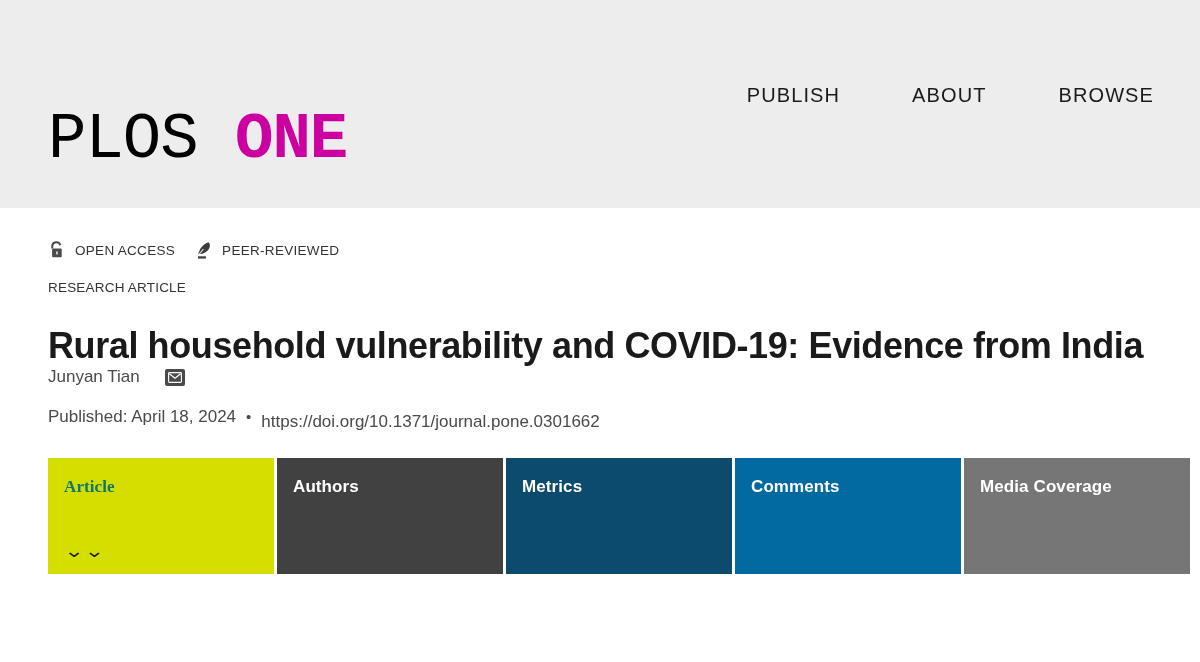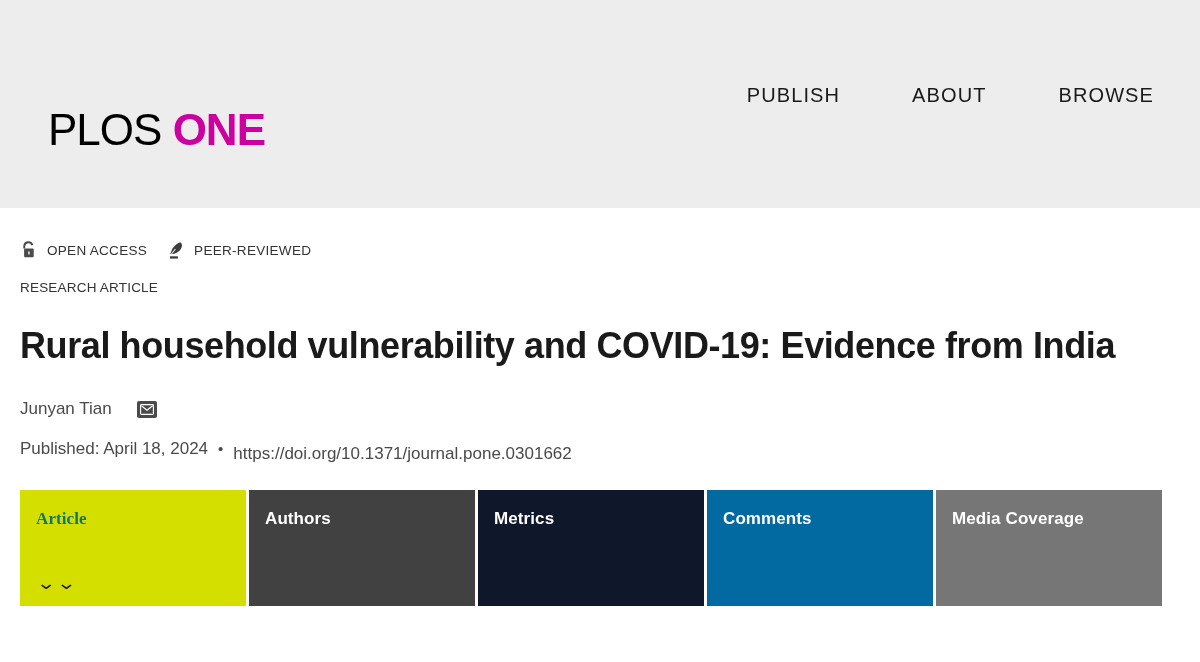--- a/index.html
+++ b/index.html
@@ -38,33 +38,33 @@
     letter-spacing: 1.1px;
     color: #1a1a1a;
     text-decoration: none;
     font-weight: 400;
     white-space: nowrap;
   }
   .logo {
     position: absolute;
     left: 48px;
     top: 108px;
-    font-family: Liberation Sans, sans-serif;
-    font-size: 44px;
+    font-family: Liberation Mono, monospace;
+    font-size: 64px;
     font-weight: 400;
     letter-spacing: -1px;
     line-height: 1;
     white-space: nowrap;
   }
   .logo .logo-plos { color: #000000; }
   .logo .logo-one  { color: #cc00a0; font-weight: 700; }
 
   
   .article-wrap {
-    padding: 0 20px;
+    padding: 0 48px;
     box-sizing: border-box;
   }
   .badge-row {
     display: flex;
     align-items: center;
     gap: 20px;
     padding-top: 32px;
   }
   .badge {
     display: flex;
@@ -98,21 +98,21 @@
     font-family: "Liberation Sans", sans-serif;
     font-size: 36px;
     line-height: 1.18;
     font-weight: 700;
     letter-spacing: -0.4px;
     color: #1a1a1a;
     max-width: 1120px;
   }
 
   .author-line {
-    margin-top: 32px;
+    margin-top: 0;
     display: flex;
     align-items: center;
     gap: 25px;
     font-size: 17px;
     color: #4a4a4a;
   }
   .envelope-icon {
     width: 20px;
     height: 17px;
     background: #4a4a4a;
@@ -173,21 +173,21 @@
     position: absolute;
     left: 16px;
     bottom: 14px;
     font-size: 18px;
     line-height: 1;
     color: #1a1a1a;
     transform: scaleX(1.35);
     transform-origin: left center;
   }
   .tab.t-authors  { background: #414141; width: 226px; }
-  .tab.t-metrics  { background: #0f172a; width: 226px; }
+  .tab.t-metrics  { background: #0c4a6e; width: 226px; }
   .tab.t-comments { background: #0369a1; width: 226px; }
   .tab.t-media    { background: #767676; width: 226px; }
   .tab.t-authors .tab-label,
   .tab.t-metrics .tab-label,
   .tab.t-comments .tab-label,
   .tab.t-media .tab-label { color: #ffffff; }
 </style>
 </head>
 <body>
 

